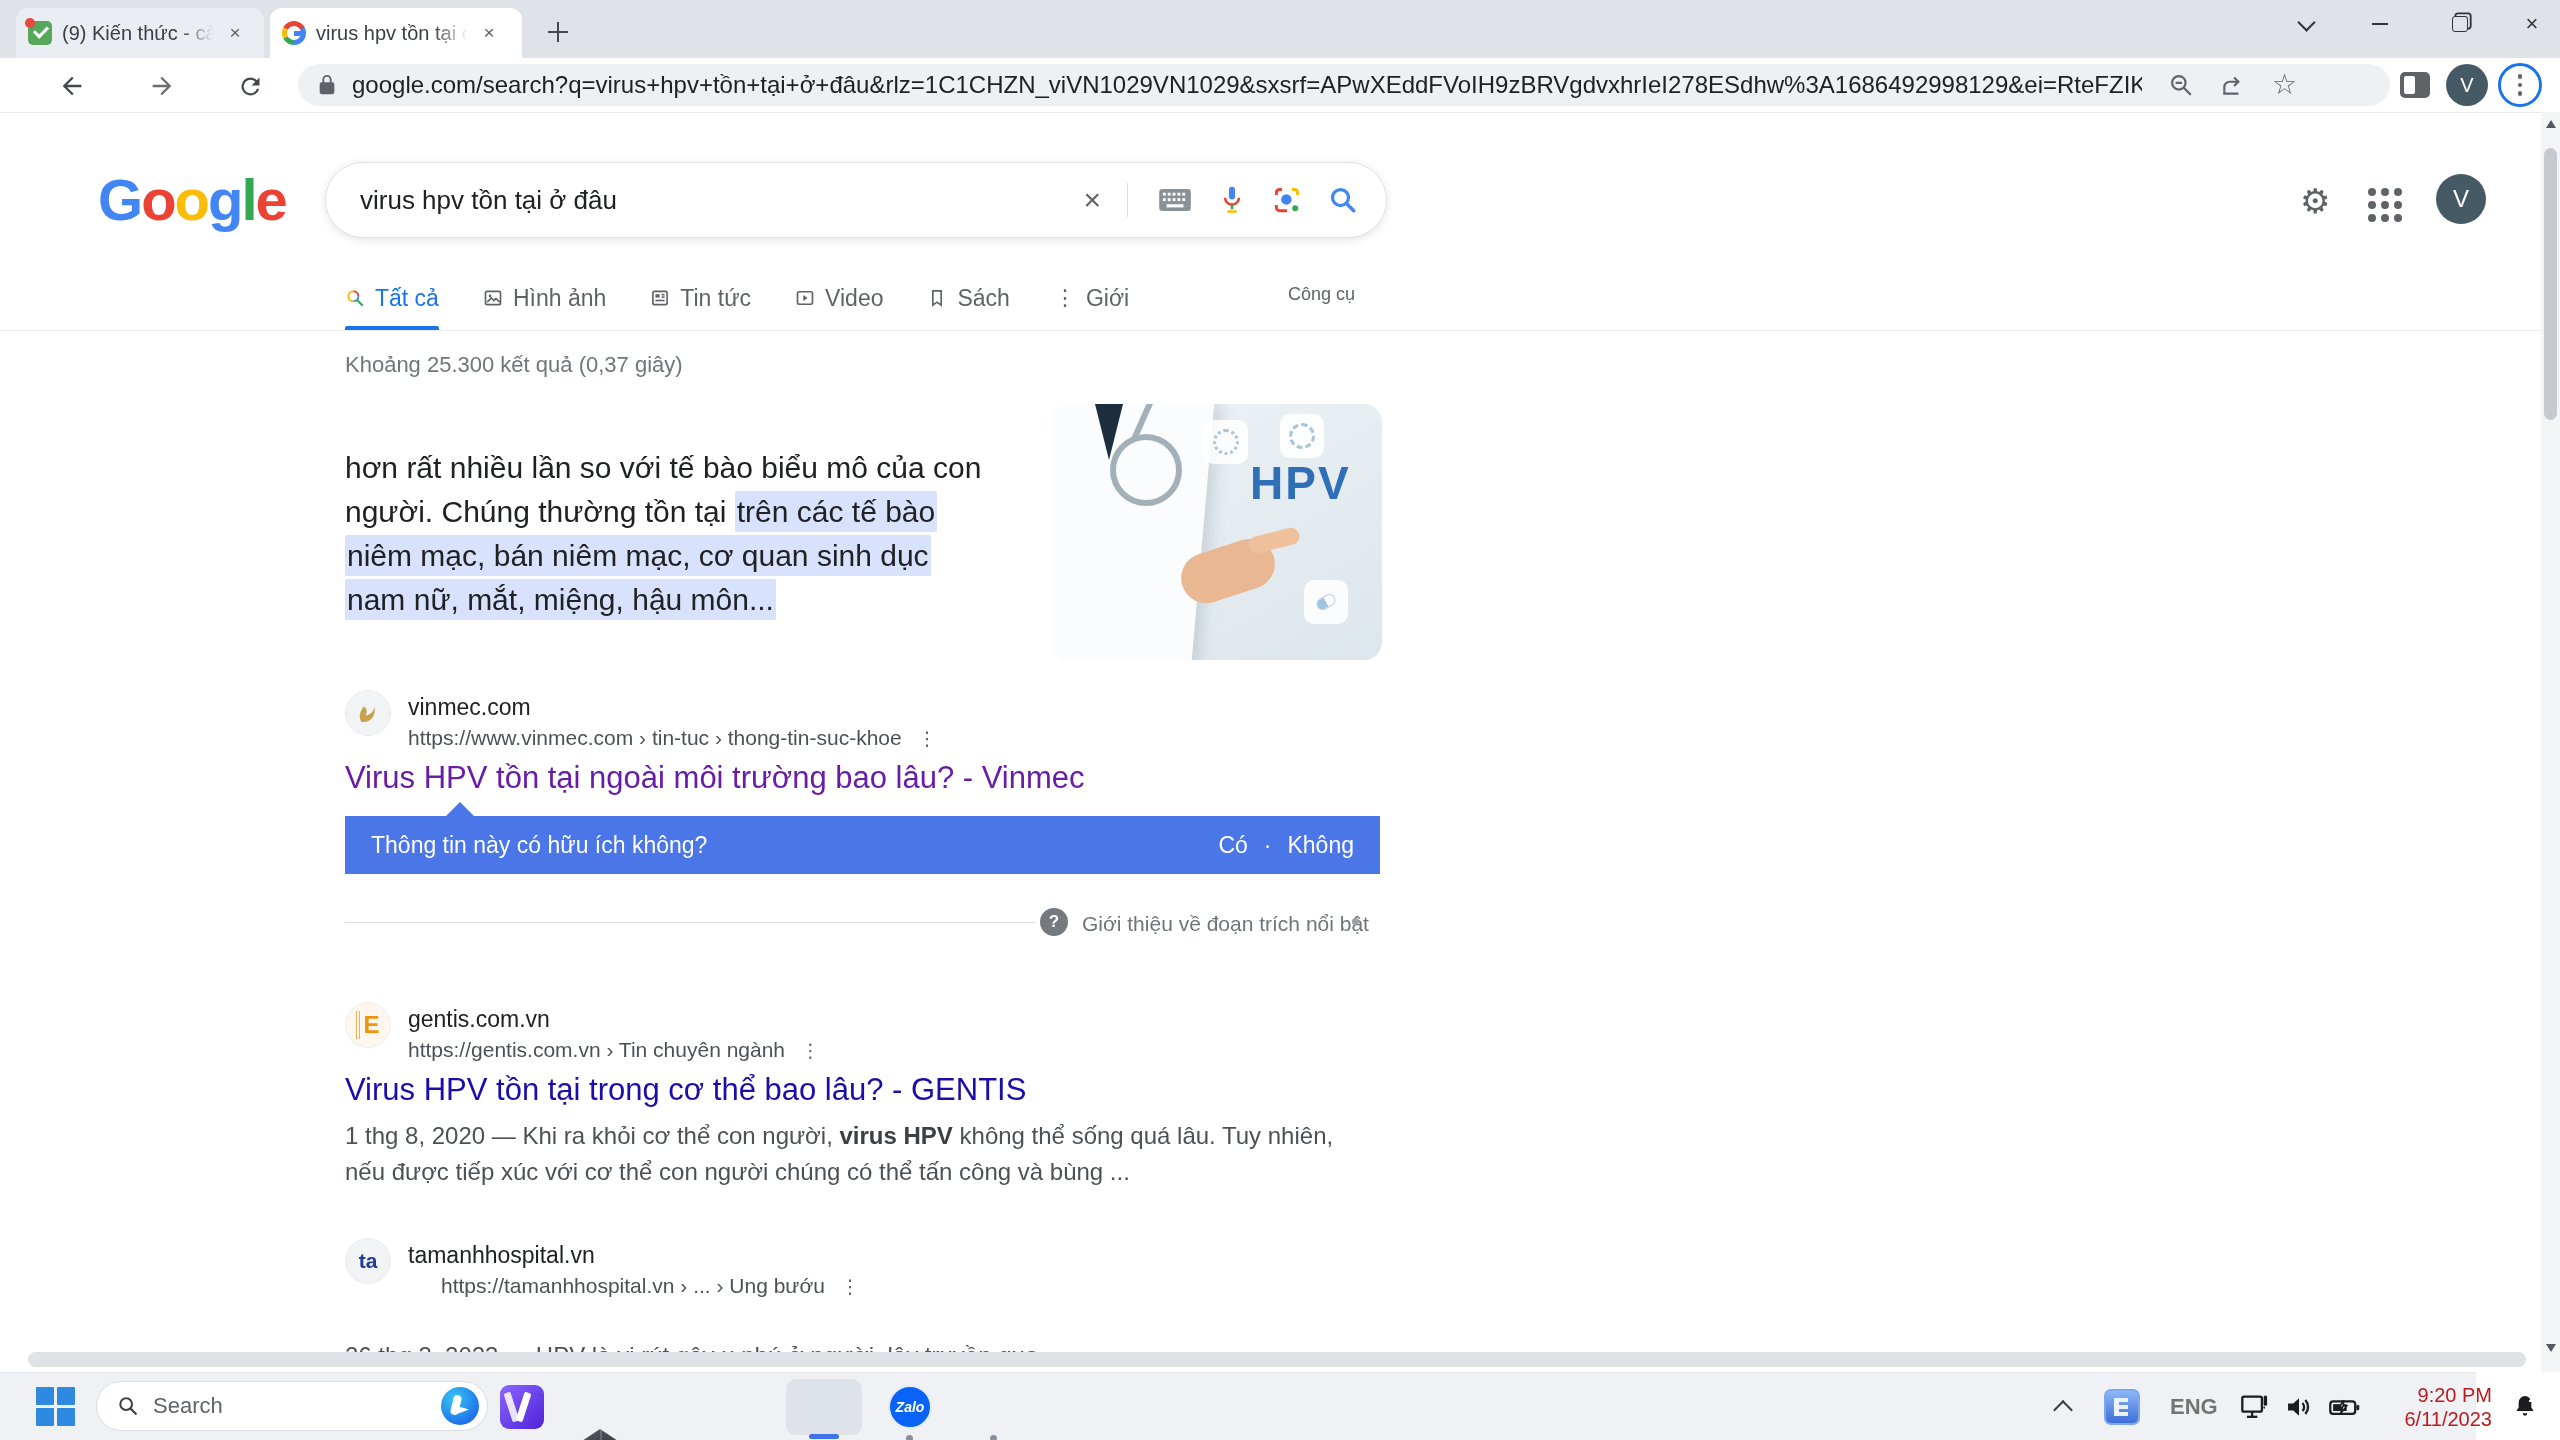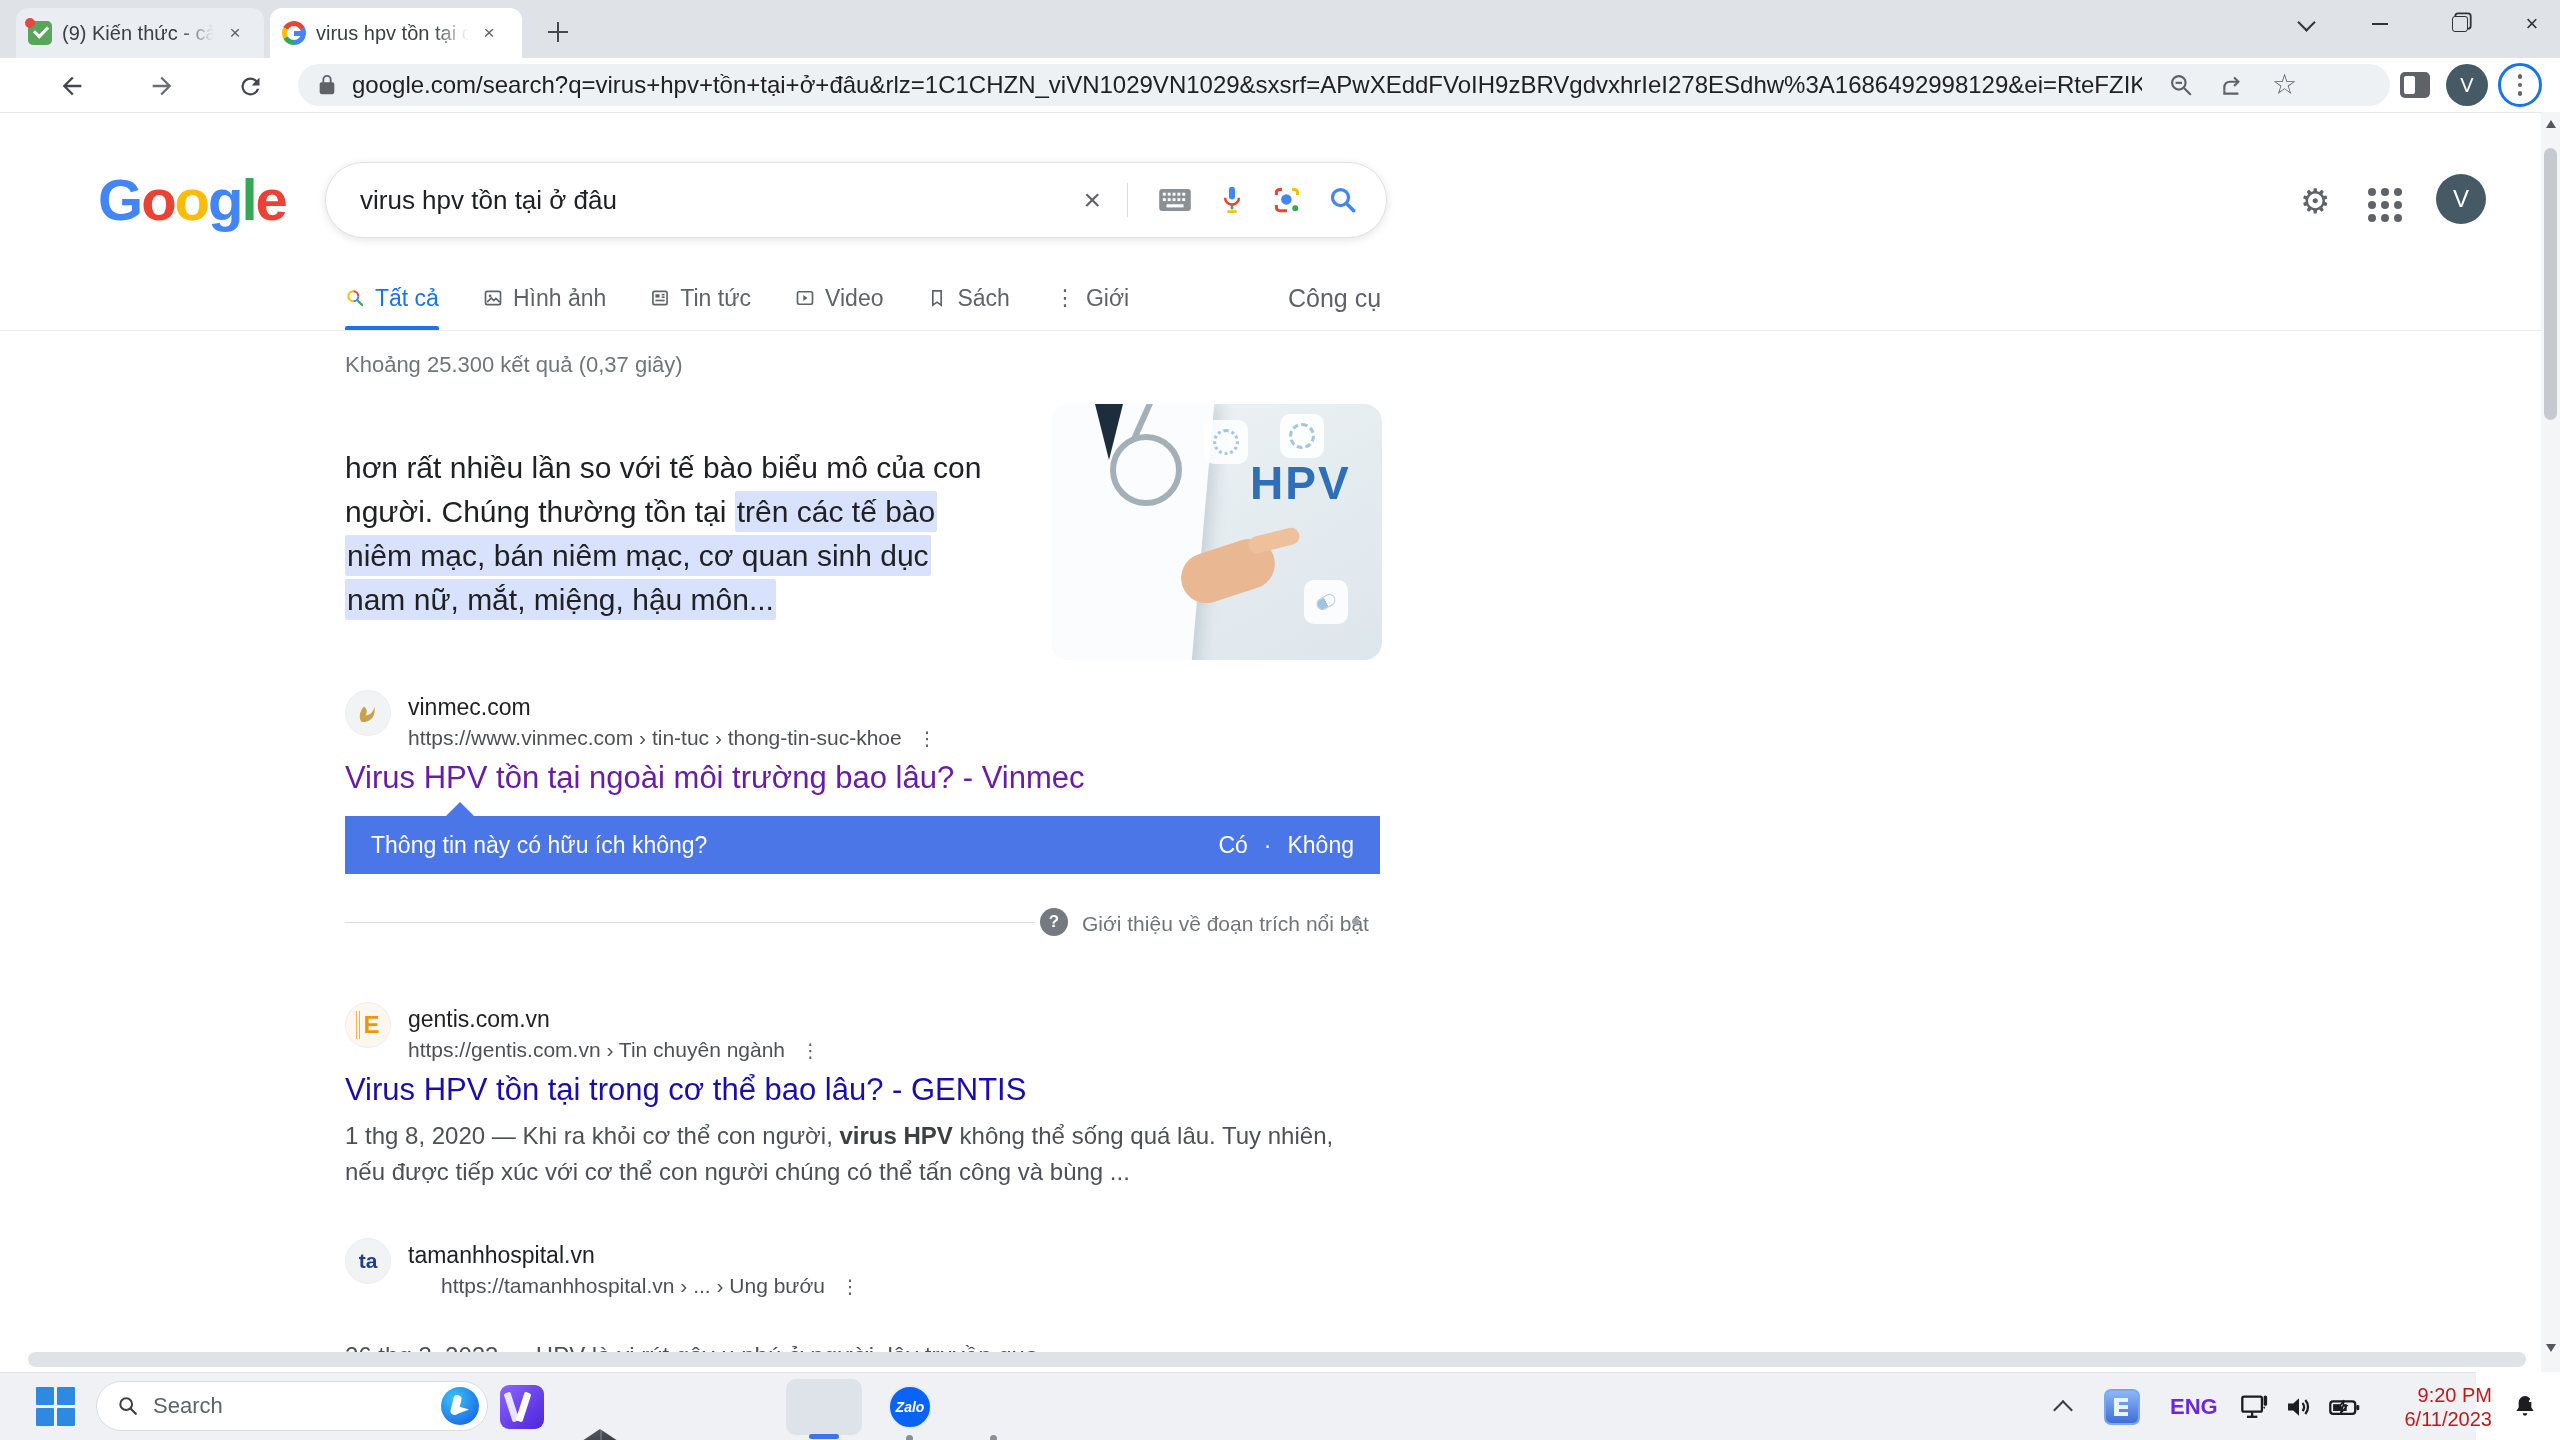--- a/index.html
+++ b/index.html
@@ -65,21 +65,21 @@
   .gear{font-size:34px;color:#5f6368;line-height:1;}
   .appsgrid{display:grid;grid-template-columns:repeat(3,8px);grid-template-rows:repeat(3,8px);gap:5px;}
   .appsgrid b{width:8px;height:8px;border-radius:50%;background:#5f6368;}
 
   
   .navrow{position:absolute;left:345px;top:276px;display:flex;gap:44px;align-items:center;font-size:23px;color:#5f6368;height:44px;}
   .navitem{display:flex;align-items:center;gap:10px;}
   .navitem.active{color:#1a73e8;}
   .underline{position:absolute;left:345px;top:326px;width:94px;height:4px;background:#1a73e8;border-radius:2px 2px 0 0;}
   .navborder{position:absolute;left:0;top:330px;width:2560px;height:1px;background:#ebedef;}
-  .tools{position:absolute;left:1288px;top:284px;font-size:25px;color:#5f6368;}
+  .tools{position:absolute;left:1288px;top:284px;font-size:18px;color:#5f6368;}
   .vdots{font-size:22px;color:#5f6368;line-height:1;}
 
   .stats{position:absolute;left:345px;top:352px;font-size:22px;color:#70757a;}
 
   
   .fs-line{position:absolute;left:345px;font-size:30px;line-height:44px;color:#202124;white-space:nowrap;}
   .hl{background:#d8e2fc;padding:4px 2px;border-radius:2px;}
   .fs-img{position:absolute;left:1052px;top:404px;width:330px;height:256px;border-radius:18px;overflow:hidden;
     background:linear-gradient(150deg,#eef3f5,#dde6ec);}
   .coat{position:absolute;left:-50px;top:-10px;width:200px;height:290px;background:#fbfcfd;transform:rotate(5deg);box-shadow:8px 0 14px rgba(120,140,150,.25);}
@@ -143,21 +143,21 @@
   .zalo{border-radius:50%;background:#0a63f7;color:#fff;display:flex;align-items:center;justify-content:center;
     font-size:14px;font-weight:bold;font-style:italic;border:2px solid #e6ecf7;box-sizing:border-box;}
   .rundot{position:absolute;top:62px;width:7px;height:7px;border-radius:50%;background:#8a9099;}
   .chromebar{position:absolute;left:809px;top:61px;width:30px;height:5px;border-radius:3px;background:#3e74e8;}
   .tray{position:absolute;top:0;height:68px;display:flex;align-items:center;color:#1b1d20;}
   .chevup{width:12px;height:12px;border-left:2.4px solid #3a3d42;border-top:2.4px solid #3a3d42;transform:rotate(45deg);margin-top:6px;}
   .evkey{width:36px;height:36px;border-radius:7px;background:linear-gradient(180deg,#8db7f5,#3f6ed8);border:2px solid #7aa7ef;
     box-sizing:border-box;position:relative;}
   .evkey i{position:absolute;left:8px;top:7px;width:5px;height:18px;background:#eaf2ff;}
   .evkey i:before{content:"";position:absolute;left:0;top:0;width:14px;height:4px;background:#eaf2ff;box-shadow:0 7px 0 #eaf2ff,0 14px 0 #eaf2ff;}
-  .lang{font-size:22px;font-weight:bold;color:#6d28d9;}
+  .lang{font-size:22px;font-weight:bold;color:#737373;}
   .clock{text-align:right;font-size:20px;line-height:24px;color:#b91c1c;}
 
   .icostroke{stroke:#5f6368;fill:none;stroke-width:2;}
 </style>
 </head>
 <body>
 
 <div class="screen">
 
   <div class="tabstrip">

